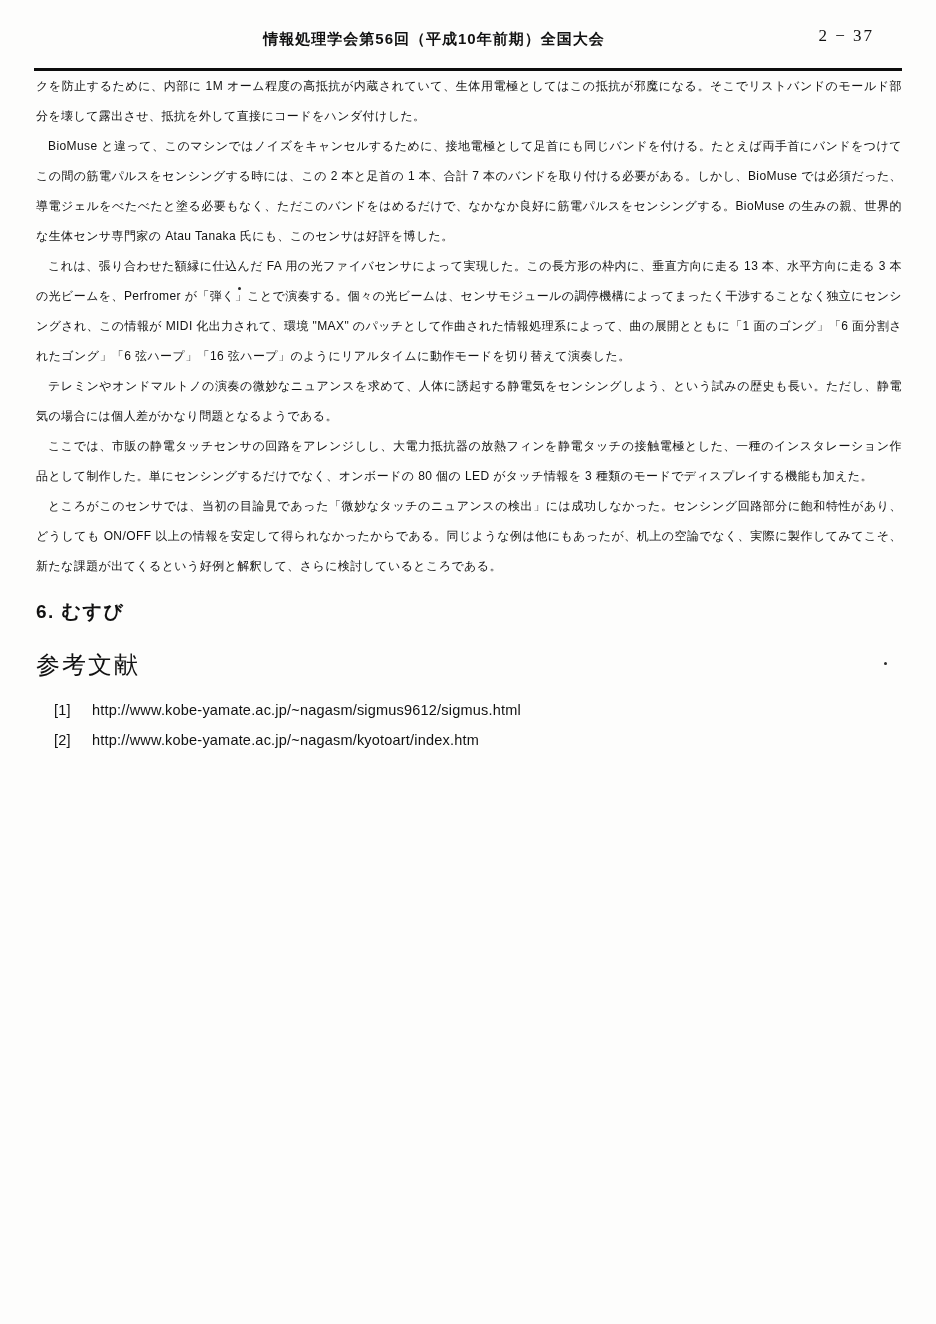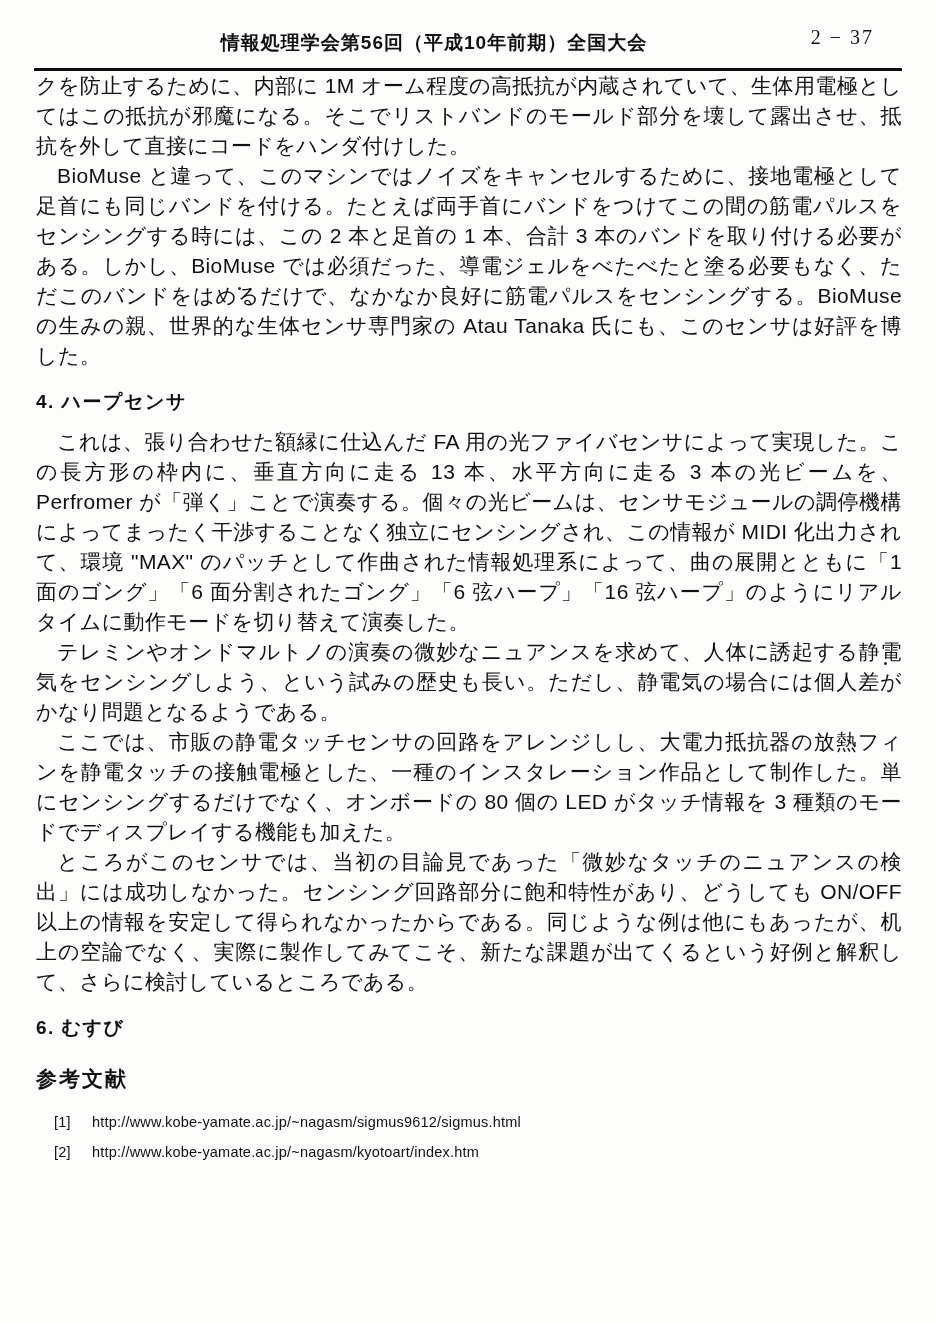--- a/index.html
+++ b/index.html
@@ -22,58 +22,58 @@
   
   .header-row {
     position: relative;
     height: 30px;
   }
   .header-title {
     position: absolute;
     left: 0;
     right: 70px;
     text-align: center;
-    font-size: 19px;
+    font-size: 15px;
     font-weight: bold;
     letter-spacing: 1px;
     white-space: nowrap;
   }
   .page-number {
     position: absolute;
     right: 28px;
     top: -4px;
-    font-size: 20px;
+    font-size: 17px;
     letter-spacing: 2px;
     font-family: "Liberation Serif", "DejaVu Serif", serif;
   }
   .header-rule {
     height: 3px;
     background: #0d0d0d;
     margin: 8px 0 0 -2px;
   }
   
   .body-text p {
     margin: 0;
-    font-size: 21px;
+    font-size: 12px;
     line-height: 30px;
     text-align: justify;
     letter-spacing: 0.4px;
   }
   .body-text p.indent { text-indent: 1em; }
   .first-para { margin-top: 16px; }
   .section-heading {
     font-size: 19px;
     font-weight: bold;
     letter-spacing: 1.5px;
     margin: 18px 0 12px 0;
   }
   
   .ref-heading {
-    font-size: 21px;
-    font-weight: bold;
+    font-size: 24px;
+    font-weight: normal;
     letter-spacing: 2px;
     margin: 24px 0 14px 0;
   }
   .ref-list { margin-left: 18px; }
   .ref-item {
     display: flex;
     align-items: baseline;
     font-size: 14.5px;
     line-height: 30px;
     letter-spacing: 0.2px;
@@ -104,23 +104,22 @@
 
   <div class="header-row">
     <div class="header-title">情報処理学会第56回（平成10年前期）全国大会</div>
     <div class="page-number">2 − 37</div>
   </div>
   <div class="header-rule"></div>
 
   <div class="body-text">
 
     <p class="first-para">クを防止するために、内部に 1M オーム程度の高抵抗が内蔵されていて、生体用電極としてはこの抵抗が邪魔になる。そこでリストバンドのモールド部分を壊して露出させ、抵抗を外して直接にコードをハンダ付けした。</p>
-    <p class="indent">BioMuse と違って、このマシンではノイズをキャンセルするために、接地電極として足首にも同じバンドを付ける。たとえば両手首にバンドをつけてこの間の筋電パルスをセンシングする時には、この 2 本と足首の 1 本、合計 3 本のバンドを取り付ける必要がある。しかし、BioMuse では必須だった、導電ジェルをべたべたと塗る必要もなく、ただこのバンドをはめるだけで、なかなか良好に筋電パルスをセンシングする。BioMuse の生みの親、世界的な生体センサ専門家の Atau Tanaka 氏にも、このセンサは好評を博した。</p>
+    <p class="indent">BioMuse と違って、このマシンではノイズをキャンセルするために、接地電極として足首にも同じバンドを付ける。たとえば両手首にバンドをつけてこの間の筋電パルスをセンシングする時には、この 2 本と足首の 1 本、合計 7 本のバンドを取り付ける必要がある。しかし、BioMuse では必須だった、導電ジェルをべたべたと塗る必要もなく、ただこのバンドをはめるだけで、なかなか良好に筋電パルスをセンシングする。BioMuse の生みの親、世界的な生体センサ専門家の Atau Tanaka 氏にも、このセンサは好評を博した。</p>
 
-    <h2 class="section-heading">4. ハープセンサ</h2>
     <p class="indent">これは、張り合わせた額縁に仕込んだ FA 用の光ファイバセンサによって実現した。この長方形の枠内に、垂直方向に走る 13 本、水平方向に走る 3 本の光ビームを、Perfromer が「弾く」ことで演奏する。個々の光ビームは、センサモジュールの調停機構によってまったく干渉することなく独立にセンシングされ、この情報が MIDI 化出力されて、環境 "MAX" のパッチとして作曲された情報処理系によって、曲の展開とともに「1 面のゴング」「6 面分割されたゴング」「6 弦ハープ」「16 弦ハープ」のようにリアルタイムに動作モードを切り替えて演奏した。</p>
 
     <p class="indent">テレミンやオンドマルトノの演奏の微妙なニュアンスを求めて、人体に誘起する静電気をセンシングしよう、という試みの歴史も長い。ただし、静電気の場合には個人差がかなり問題となるようである。</p>
     <p class="indent">ここでは、市販の静電タッチセンサの回路をアレンジしし、大電力抵抗器の放熱フィンを静電タッチの接触電極とした、一種のインスタレーション作品として制作した。単にセンシングするだけでなく、オンボードの 80 個の LED がタッチ情報を 3 種類のモードでディスプレイする機能も加えた。</p>
     <p class="indent">ところがこのセンサでは、当初の目論見であった「微妙なタッチのニュアンスの検出」には成功しなかった。センシング回路部分に飽和特性があり、どうしても ON/OFF 以上の情報を安定して得られなかったからである。同じような例は他にもあったが、机上の空論でなく、実際に製作してみてこそ、新たな課題が出てくるという好例と解釈して、さらに検討しているところである。</p>
 
     <h2 class="section-heading">6. むすび</h2>
 
     <h2 class="ref-heading">参考文献</h2>
     <div class="ref-list">

